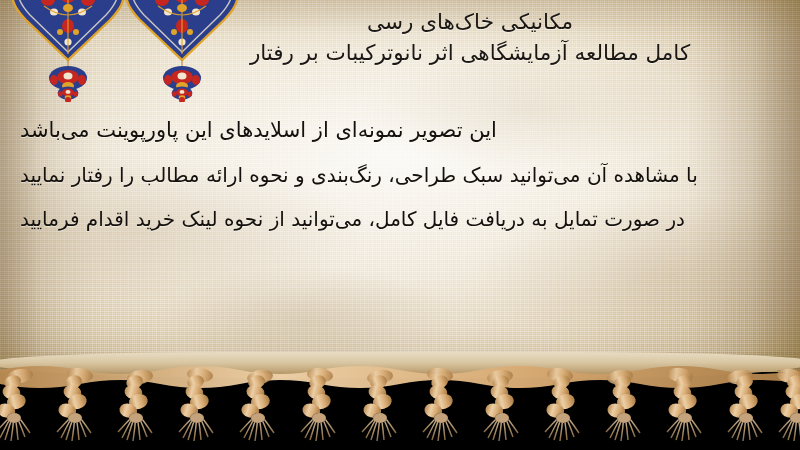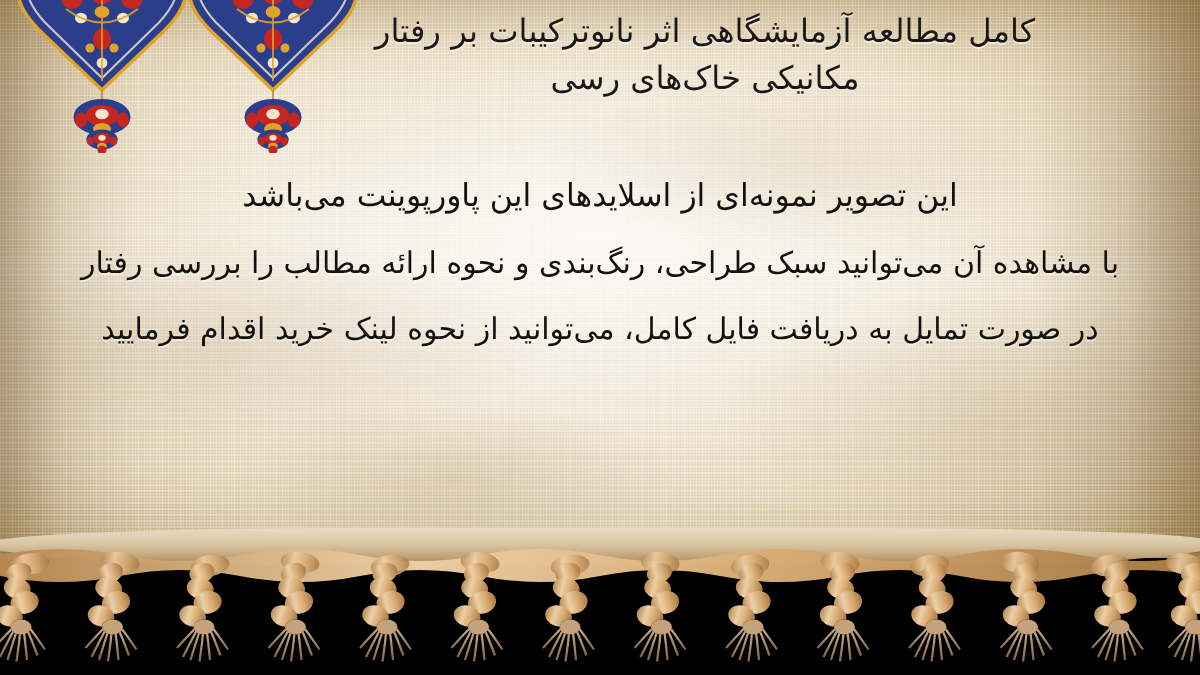--- a/index.html
+++ b/index.html
@@ -77,21 +77,21 @@
   .title{
     position:absolute;left:150px;top:6px;width:640px;
     text-align:center;direction:rtl;
     font-family:"DejaVu Sans","Liberation Sans",sans-serif;
     font-size:21.5px;line-height:31px;font-weight:400;
     color:#1b1714;
     text-shadow:0 1px 0 rgba(255,252,244,0.55);
   }
   .body-block{
     position:absolute;left:20px;top:108px;width:760px;
-    direction:rtl;text-align:center;
+    direction:rtl;text-align:left;
   }
   .bline{
     font-family:"DejaVu Sans","Liberation Sans",sans-serif;
     color:#14100d;
     text-shadow:0 1px 0 rgba(255,252,244,0.5);
     letter-spacing:0px;
   }
   .bline.l1{font-size:21px;line-height:45px;}
   .bline.l2{font-size:20px;line-height:44px;}
   .bline.l3{font-size:20px;line-height:44px;}
@@ -185,27 +185,27 @@
     <svg viewBox="0 0 120 160" width="120" height="160">
       <use href="#med"></use>
       <line x1="60" y1="118" x2="60" y2="128" stroke="#b9933f" stroke-width="1.2"></line>
       <use href="#pend" transform="translate(60,136)"></use>
       <use href="#pend" transform="translate(60,151) scale(0.55)"></use>
       <circle cx="60" cy="158" r="3" fill="#c5261f"></circle>
     </svg>
   </div>
 
   <div class="title">
+    <div>مکانیکی خاک‌های رسی</div>
     <div>کامل مطالعه آزمایشگاهی اثر نانوترکیبات بر رفتار</div>
-    <div>مکانیکی خاک‌های رسی</div>
   </div>
 
   <div class="body-block">
     <div class="bline l1">این تصویر نمونه‌ای از اسلایدهای این پاورپوینت می‌باشد</div>
-    <div class="bline l2">با مشاهده آن می‌توانید سبک طراحی، رنگ‌بندی و نحوه ارائه مطالب را بررسی رفتار</div>
+    <div class="bline l2">با مشاهده آن می‌توانید سبک طراحی، رنگ‌بندی و نحوه ارائه مطالب را رفتار نمایید</div>
     <div class="bline l3">در صورت تمایل به دریافت فایل کامل، می‌توانید از نحوه لینک خرید اقدام فرمایید</div>
   </div>
 
   <div class="fringe-band">
     <svg viewBox="0 0 800 90" width="800" height="90">
       <defs>
         <linearGradient id="cordg" x1="0" y1="0" x2="1" y2="0">
           <stop offset="0%" stop-color="#b98a52"></stop>
           <stop offset="35%" stop-color="#eccfa6"></stop>
           <stop offset="65%" stop-color="#d8ab74"></stop>

